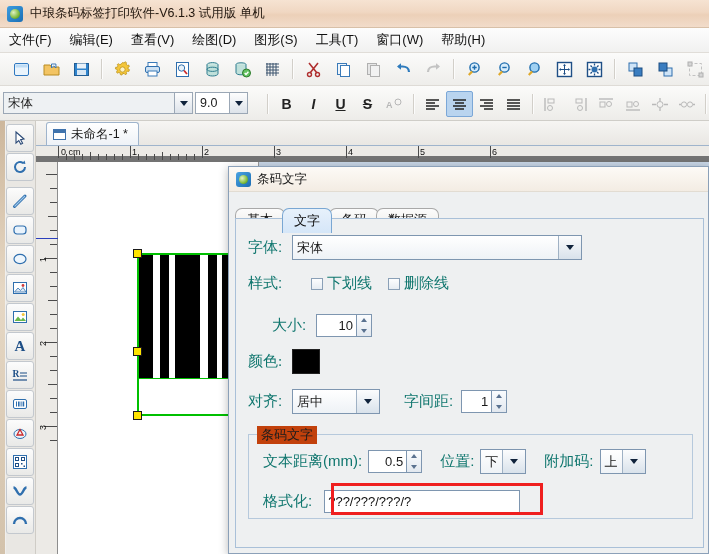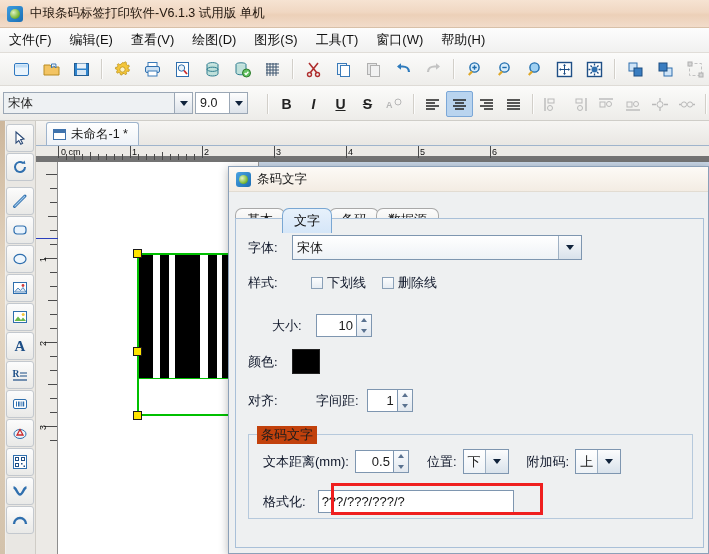--- a/index.html
+++ b/index.html
@@ -186,21 +186,21 @@
   .dtab.active{
     background:linear-gradient(180deg,#e7f1fb,#d5e6f8);
     border-color:#7aa7d3;height:24px;z-index:3;position:relative;
   }
   #tabpanel{
     position:absolute;left:6px;top:51px;width:469px;height:330px;
     background:#eef0f1;border:1px solid #a9c0d8;box-sizing:border-box;
   }
 
   .frow{position:absolute;display:flex;align-items:center;}
-  .flabel{font-size:13px;color:#0f172a;white-space:nowrap;}
+  .flabel{font-size:15px;color:#0f766e;white-space:nowrap;}
   .finput{
     height:23px;border:1px solid #7e96b0;background:#fff;box-sizing:border-box;
     font-size:13px;display:flex;align-items:center;padding-left:3px;color:#111;
   }
   .fcombo{
     height:25px;border:1px solid #7e96b0;box-sizing:border-box;display:flex;align-items:stretch;
     background:linear-gradient(180deg,#fbfcfd,#e3e9ef);
   }
   .fcombo .v{flex:1 1 auto;display:flex;align-items:center;padding-left:4px;font-size:13px;
              background:linear-gradient(180deg,#ffffff,#eef2f6);}
@@ -755,20 +755,26 @@
       </div>
     </div>
 
     <div class="frow" style="left:12px;top:130px;">
       <span class="flabel" style="width:44px;font-family:Liberation Serif, serif;">颜色:</span>
       <div class="colorswatch" style="background: rgb(0, 0, 0);"></div>
     </div>
 
     <div class="frow" style="left:12px;top:170px;">
       <span class="flabel" style="width:44px;">对齐:</span>
+      <div class="fcombo" style="width:88px;">
+        <div class="v">居中</div>
+        <div class="a">
+            <div class="tri-d"></div>
+          </div>
+      </div>
       <div style="width:24px;"></div>
       <span class="flabel">字间距:</span>
       <div style="width:8px;"></div>
       <div class="spin" style="width:46px;">
         <div class="sv">1</div>
         <div class="sb">
           <span>
               <i class="tri-u-s"></i>
             </span>
           <span>

